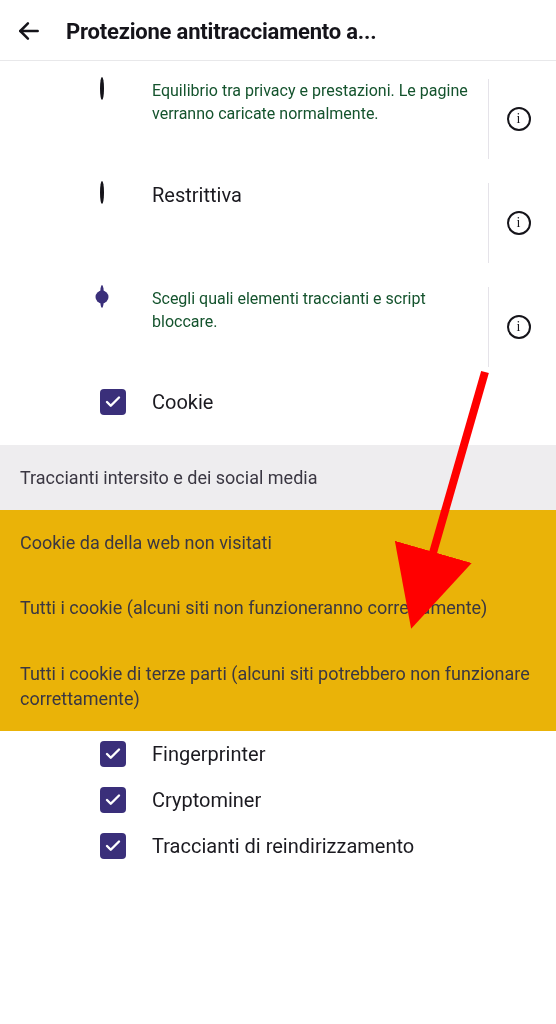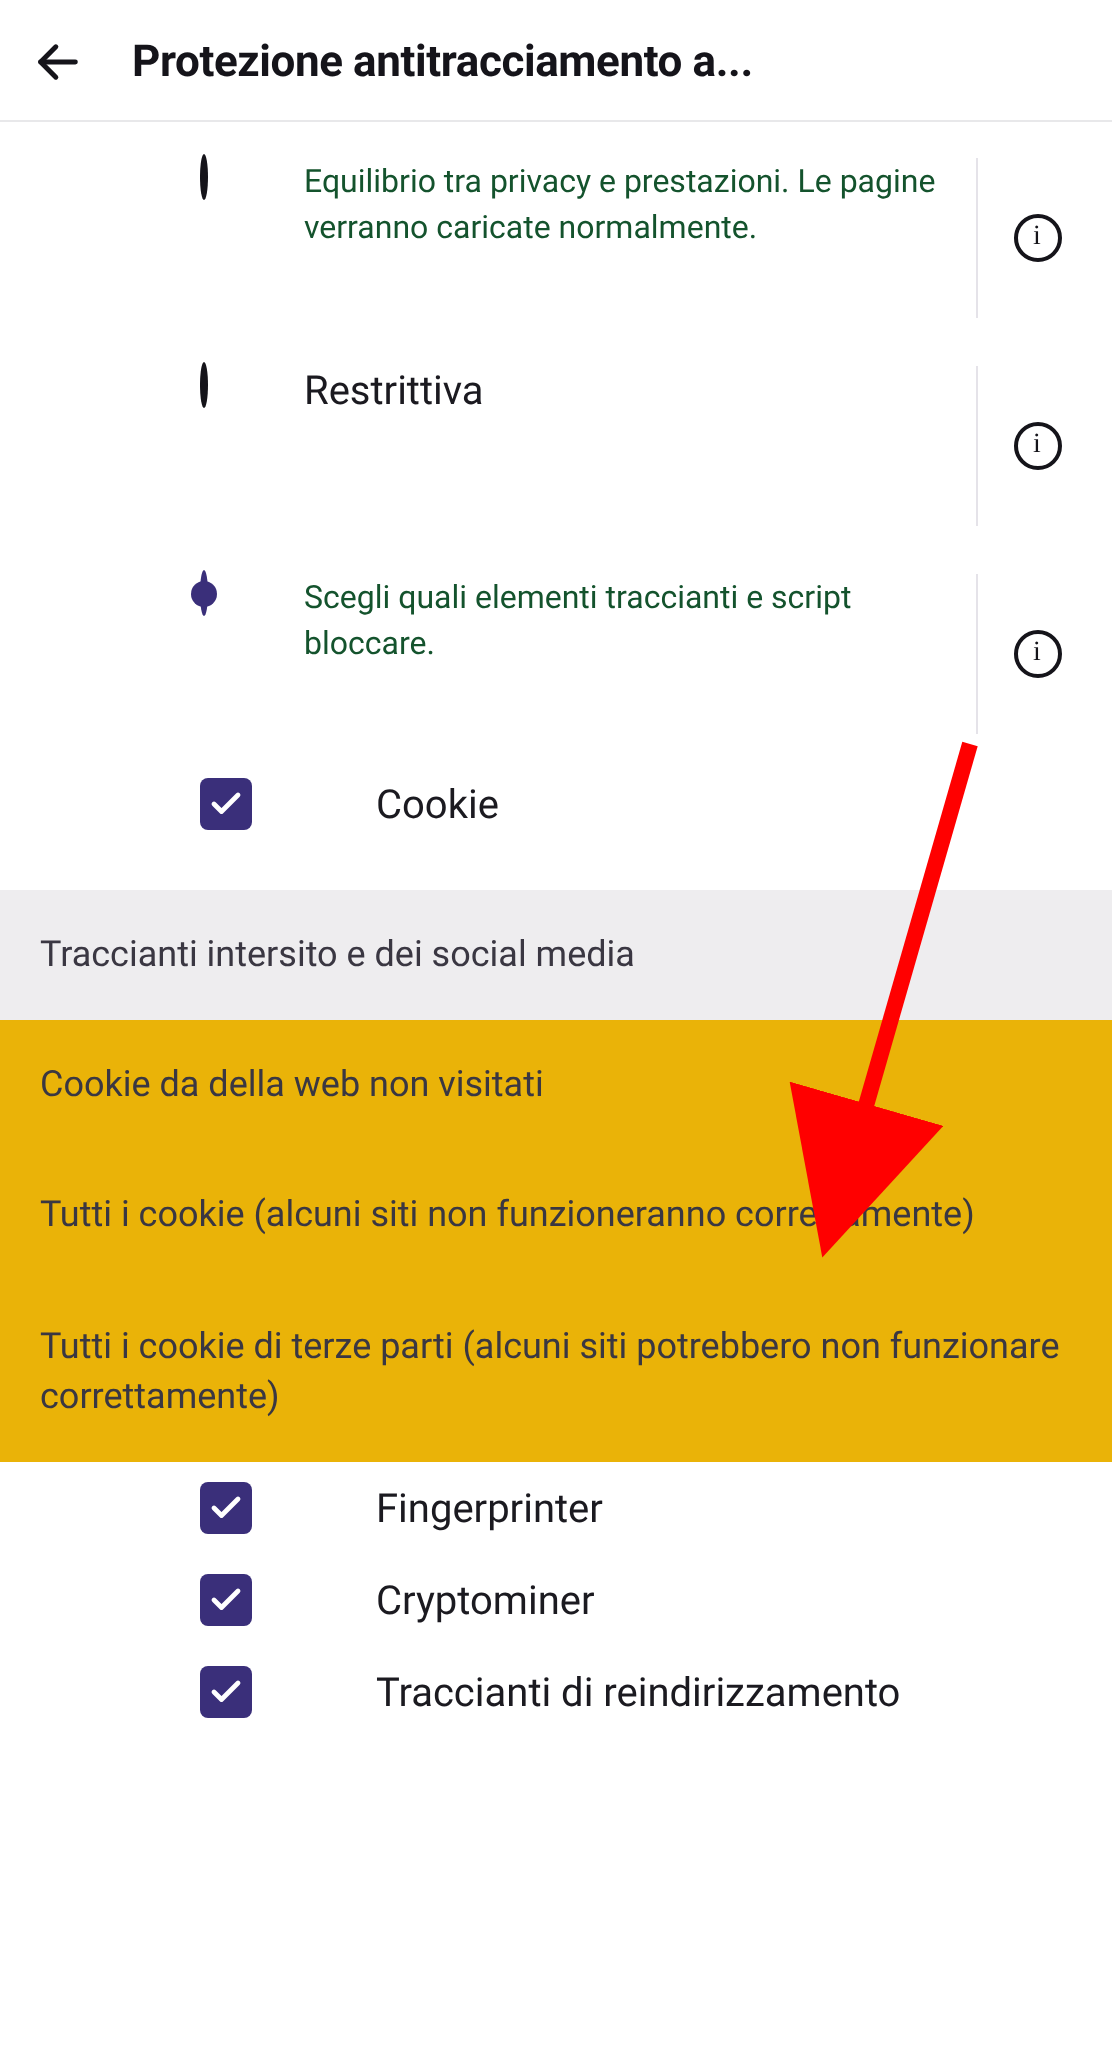--- a/index.html
+++ b/index.html
@@ -90,21 +90,20 @@
   .checkbox {
     width: 26px; height: 26px;
     border-radius: 4px;
     background: #3a2f7a;
     display:flex; align-items:center; justify-content:center;
   }
   .checkbox svg { display:block; }
   .check-label {
     font-size: 20px;
     color: #1b1a20;
-    margin-left: 36px;
   }
   
   .dropdown {
     background: #eab308;
     box-shadow: 0 1px 0 rgba(0,0,0,0.08) inset;
     position: relative;
     z-index: 5;
     margin-top: 20px;
   }
   .dropdown .dd-item {

